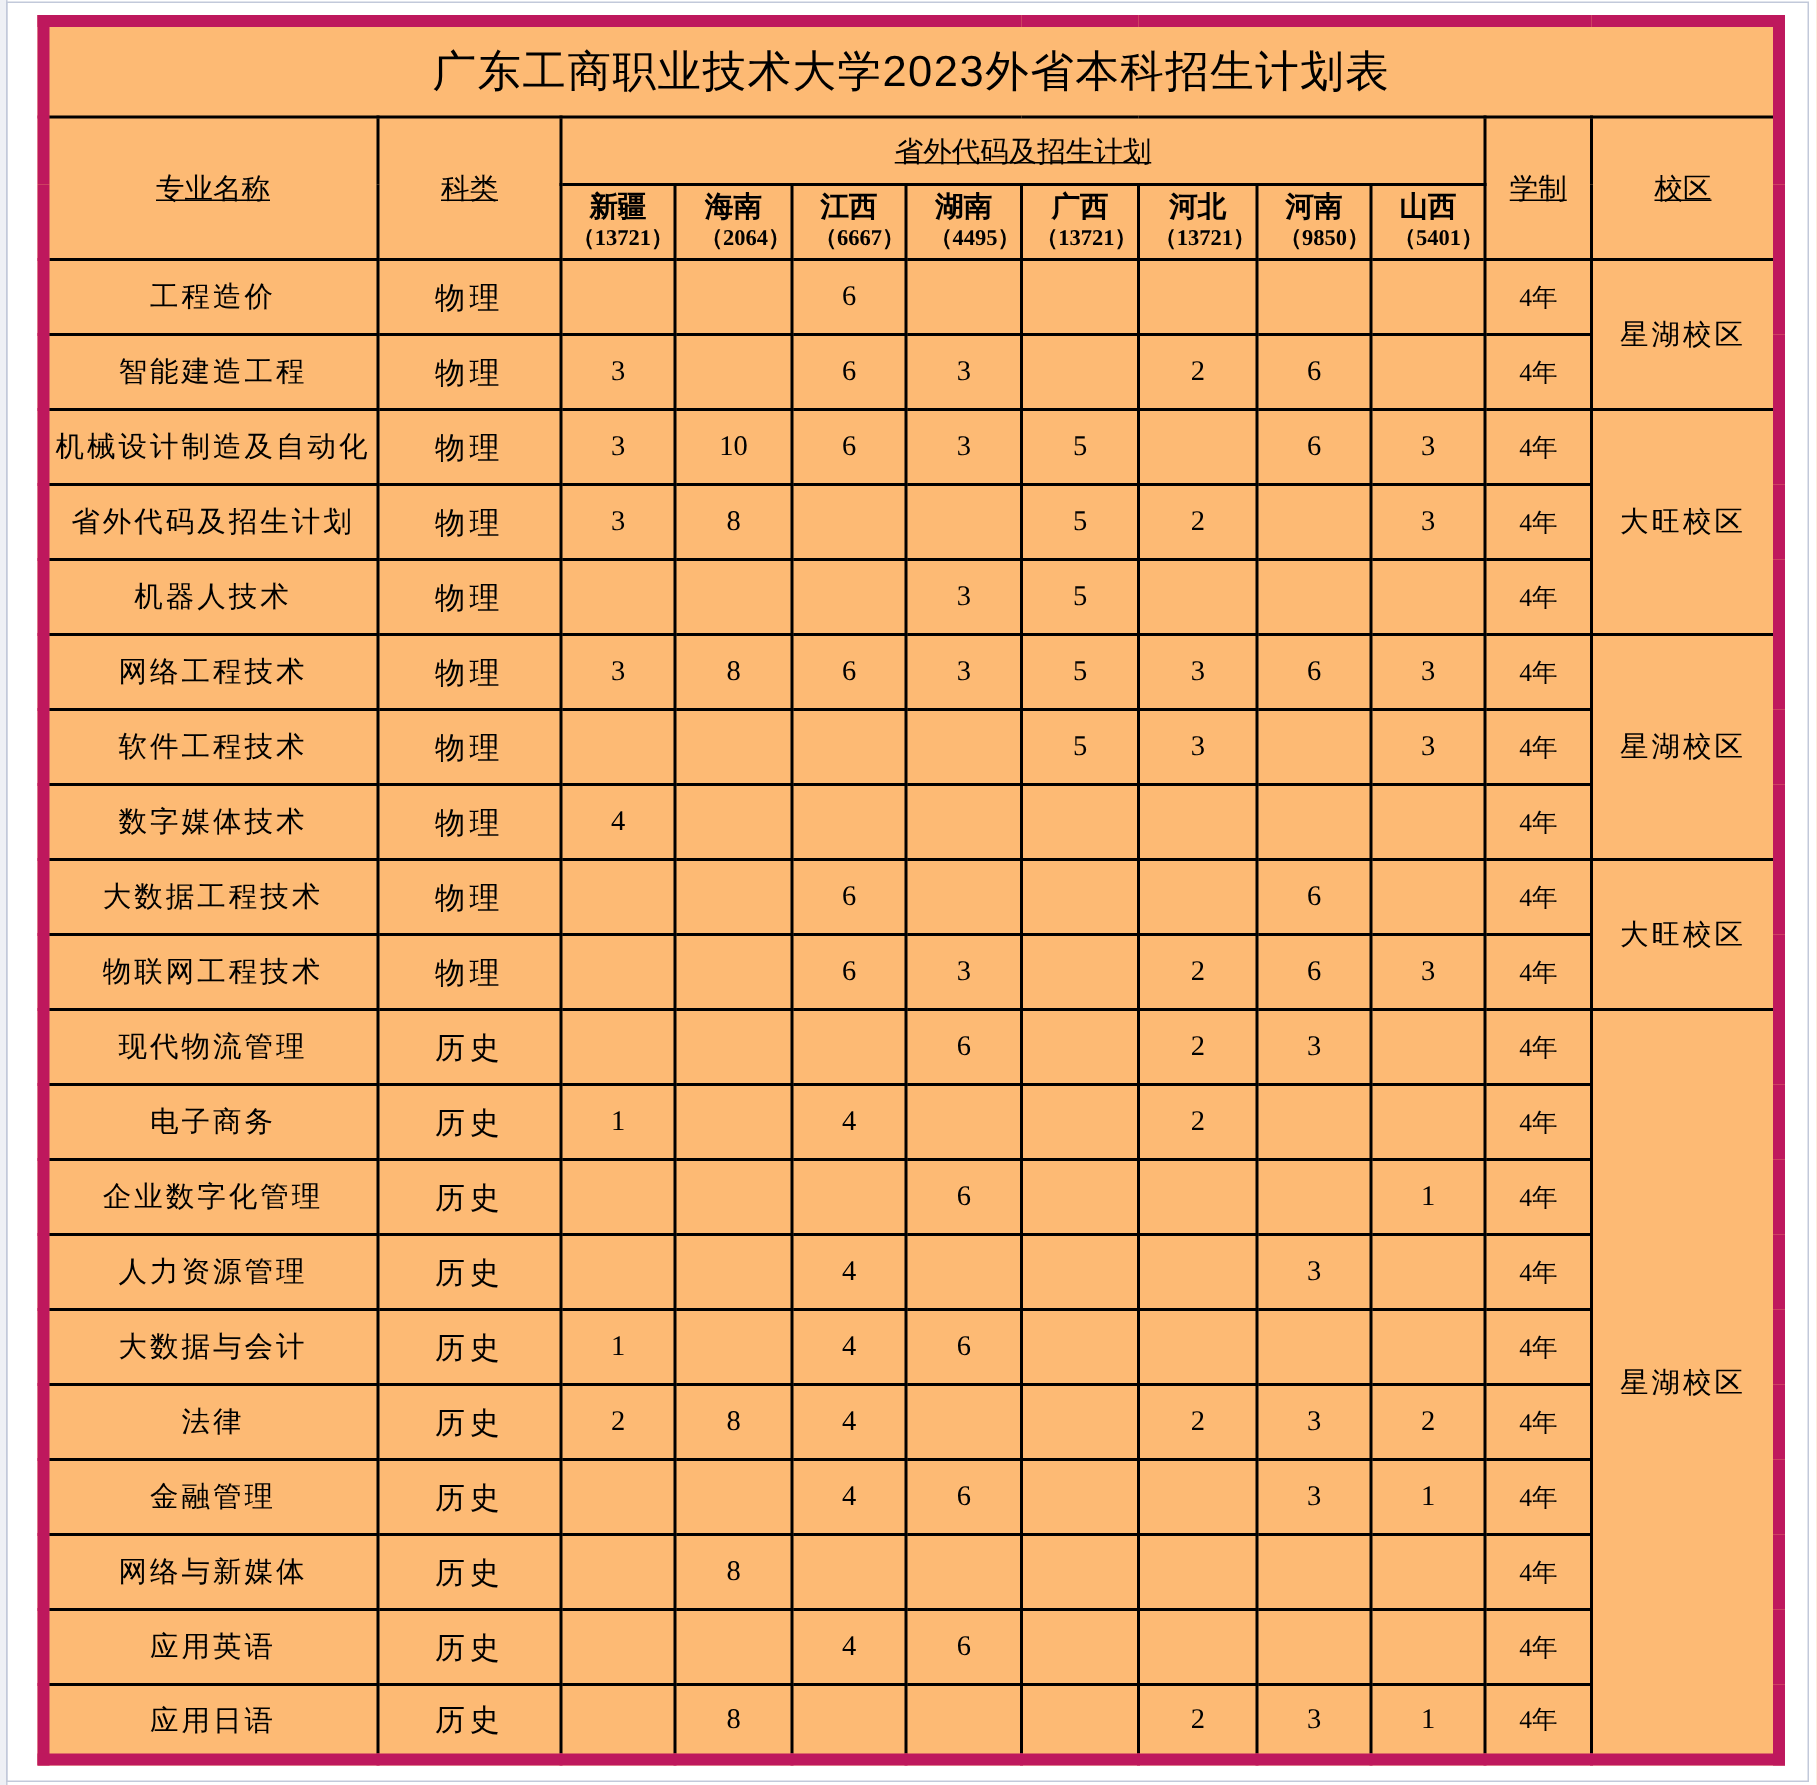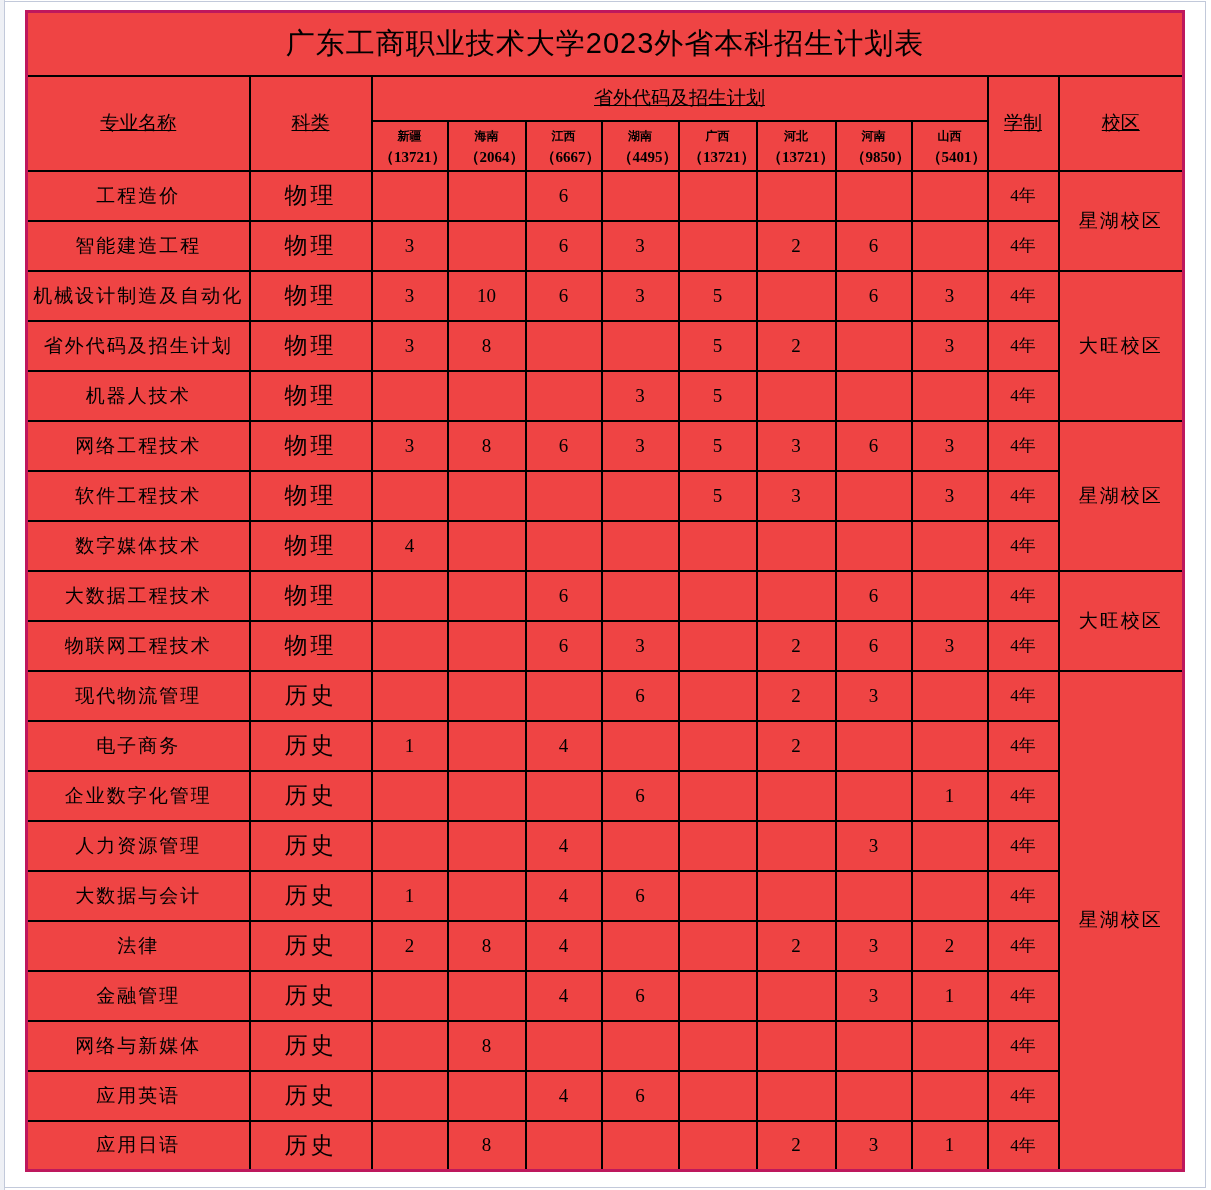--- a/index.html
+++ b/index.html
@@ -20,22 +20,22 @@
     position: absolute; left: 4px; top: 1px;
     width: 1200px; height: 1185px;
     border: 1px solid #c2c9da;
     pointer-events: none;
   }
   table.plan {
     position: absolute; left: 25px; top: 10px;
     width: 1157px;
     border-collapse: collapse;
     table-layout: fixed;
-    border: 3px solid #be185d;
-    background: #ef4444;
+    border: 8px solid #be185d;
+    background: #fdba74;
   }
   table.plan th, table.plan td {
     border: 2px solid #000;
     text-align: center;
     vertical-align: middle;
     padding: 0;
     overflow: hidden;
     color: #000;
     font-weight: normal;
   }
@@ -48,40 +48,40 @@
   }
   tr.hrow1 { height: 45px; }
   tr.hrow2 { height: 50px; }
   .hdr {
     font-size: 19px;
     font-weight: bold;
     font-family: "Liberation Sans", sans-serif;
     text-decoration: underline;
   }
   .pname {
-    font-size: 12px;
+    font-size: 19px;
     font-weight: bold;
     line-height: 23px;
     font-family: "Liberation Sans", sans-serif;
   }
   .pcode {
     font-size: 15px;
     font-weight: bold;
     line-height: 19px;
     font-family: "Liberation Serif", serif;
     text-align: right;
   }
   tr.data-row { height: 50px; }
   td.major-cell {
     font-size: 19px;
     font-family: "Liberation Serif", serif;
     letter-spacing: 2px;
   }
   td.category-cell {
-    font-size: 23px;
+    font-size: 20px;
     font-family: "Liberation Serif", serif;
     letter-spacing: 3px;
   }
   td.plan-cell {
     font-size: 19px;
     font-family: "Liberation Serif", serif;
   }
   td.duration-cell {
     font-size: 17px;
     font-family: "Liberation Serif", serif;

